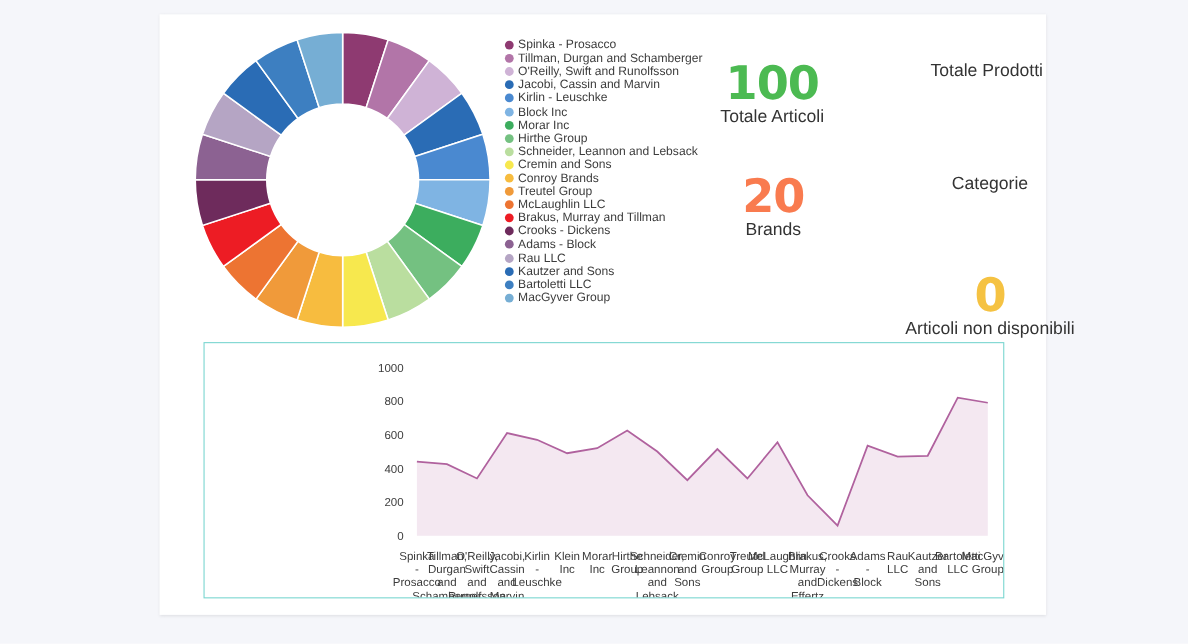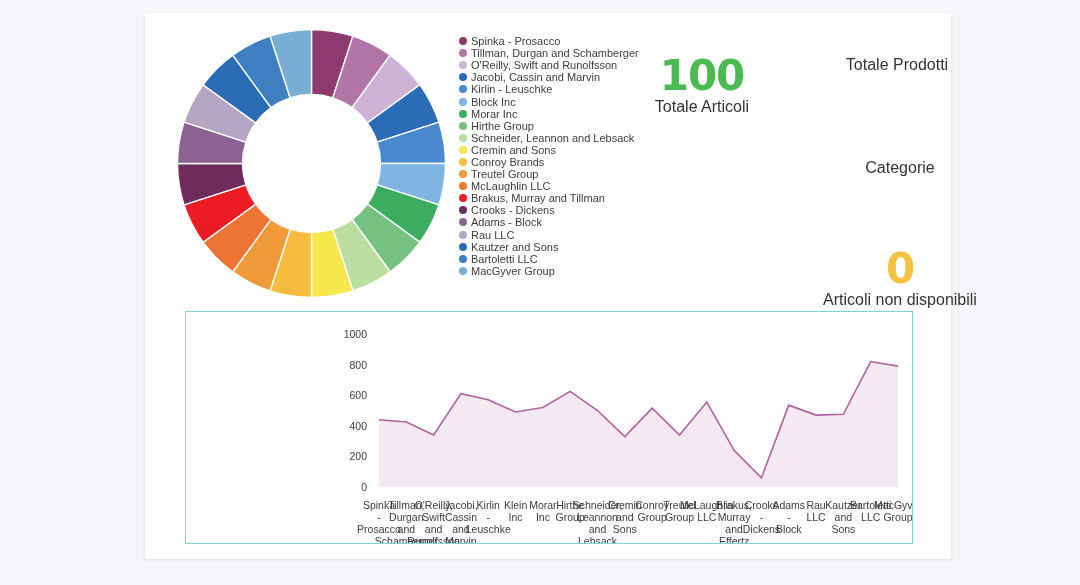--- a/index.html
+++ b/index.html
@@ -214,20 +214,24 @@
 
       <div class="kpi" id="kpi-articoli">
         <div class="kpi-value" style="color: rgb(76, 186, 82);">100</div>
         <div class="kpi-label">Totale Articoli</div>
       </div>
 
       <div class="kpi" id="kpi-prodotti">
         <div class="kpi-label">Totale Prodotti</div>
       </div>
 
+      <div class="kpi" id="kpi-brands">
+        <div class="kpi-value" style="color: rgb(249, 123, 79);">20</div>
+        <div class="kpi-label">Brands</div>
+      </div>
 
       <div class="kpi" id="kpi-categorie">
         <div class="kpi-label">Categorie</div>
       </div>
 
       <div class="kpi" id="kpi-nondisp">
         <div class="kpi-value" style="color: rgb(245, 194, 66);">0</div>
         <div class="kpi-label">Articoli non disponibili</div>
       </div>
     </div>

